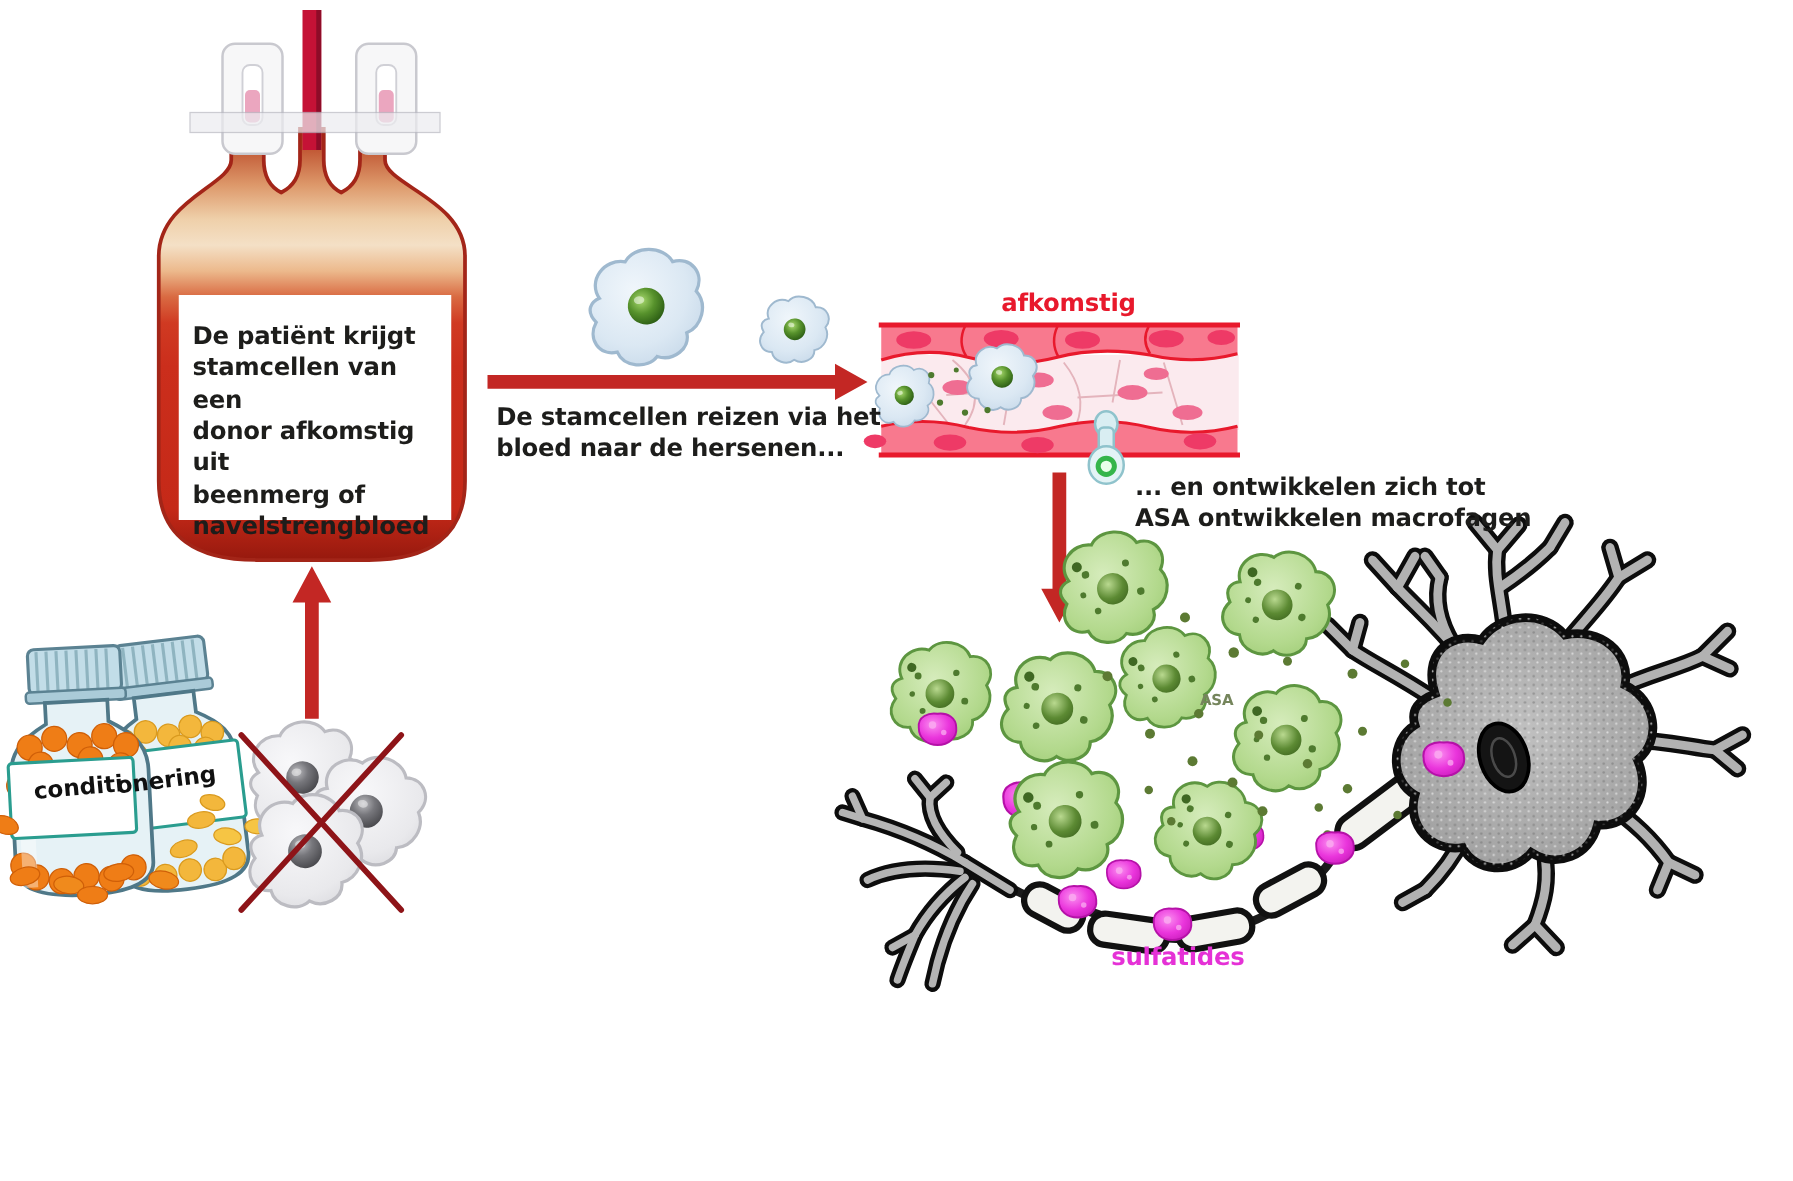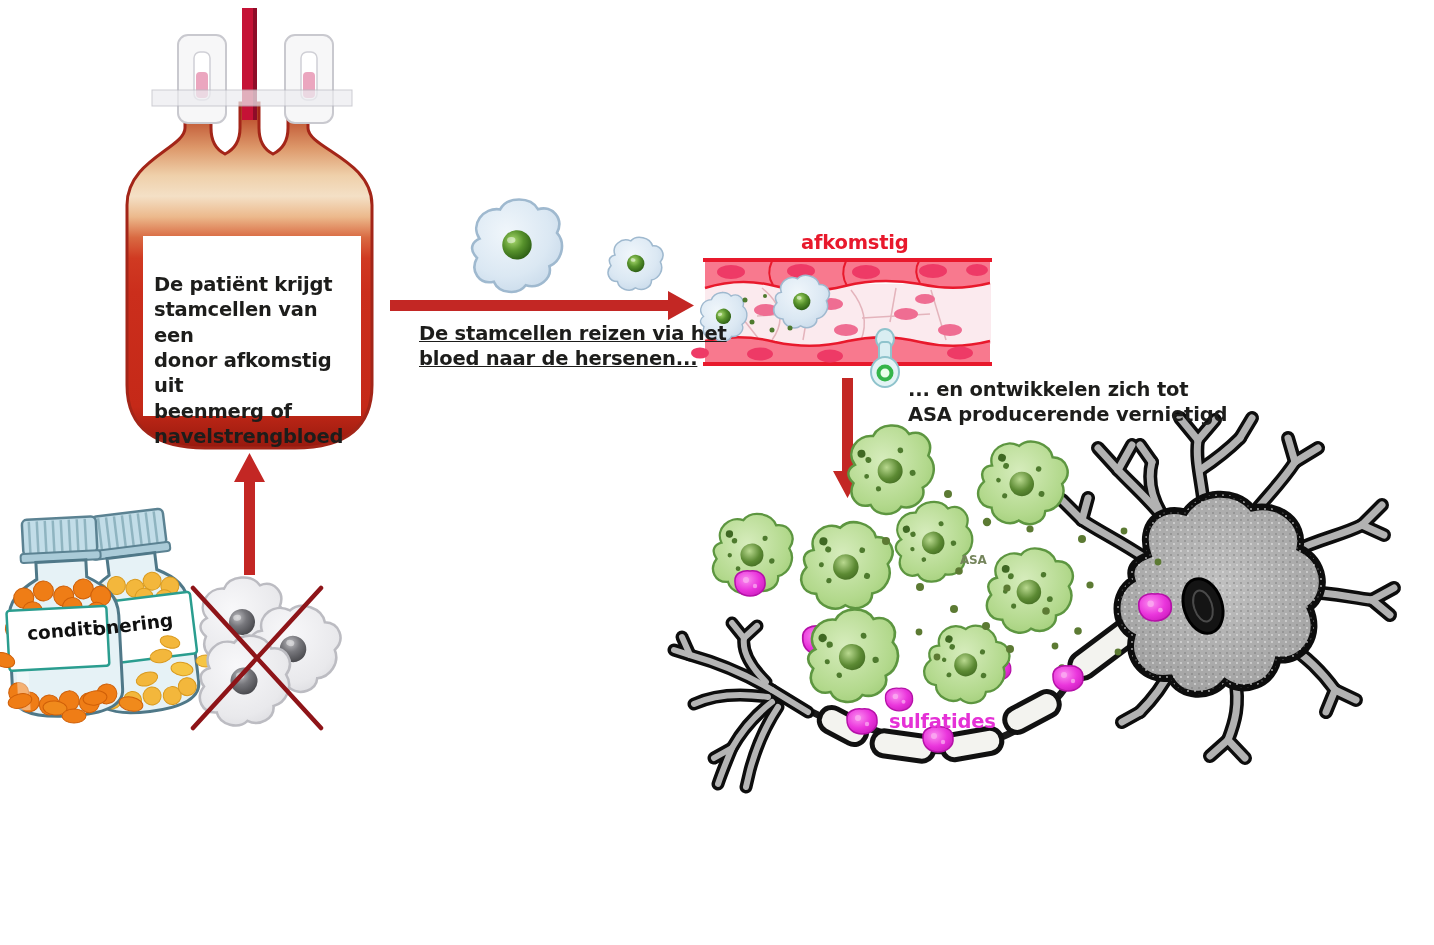--- a/index.html
+++ b/index.html
@@ -3,21 +3,21 @@
 <meta charset="utf-8">
 <style>
   html,body{margin:0;padding:0;background:#ffffff;}
   .canvas{position:relative;width:1434px;height:945px;background:#fff;overflow:hidden;
           font-family:"DejaVu Sans",sans-serif;}
   .art{position:absolute;left:0;top:0;}
   .lbl{position:absolute;font-weight:700;font-size:19.5px;line-height:1.3;color:#1d1d1b;
        white-space:pre-line;letter-spacing:-0.2px;}
   .lbl.red{color:#e8192c;}
   .lbl.olive{color:#75855c;}
-  .lbl.magenta{color:#e531d6;}
+  .lbl.magenta{color:#e531d6;margin-top:44px;}
   .lbl.bottle{font-size:18.5px;color:#101010;letter-spacing:0;}
 </style>
 </head>
 <body>
 
 <div class="canvas">
 
 <svg class="art" width="1434" height="945" viewBox="0 0 1434 945" xmlns="http://www.w3.org/2000/svg">
   <defs>
     <linearGradient id="bagGrad" gradientUnits="userSpaceOnUse" x1="0" y1="103" x2="0" y2="448">
@@ -436,33 +436,33 @@
   </g>
   <g>
     <use href="#sulf" transform="translate(862 722)"></use>
     <use href="#sulf" transform="translate(938 740)"></use>
     <use href="#sulf" transform="translate(1068 679)"></use>
     <use href="#sulf" transform="translate(1155 608) scale(1.08)"></use>
     <use href="#sulf" transform="translate(899 700) scale(0.9)"></use>
   </g>
 </svg>
 
-<div class="lbl" style="left:154px;top:256px;width:206px;margin-top:16px;">De patiënt krijgt
+<div class="lbl" style="left:154px;top:256px;width:206px;">De patiënt krijgt
 stamcellen van een
 donor afkomstig uit
 beenmerg of
 navelstrengbloed</div>
 
-<div class="lbl" style="left:419px;top:321px;text-decoration:underline;">De stamcellen reizen via het
+<div class="lbl" style="left:397px;top:321px;">De stamcellen reizen via het
 bloed naar de hersenen...</div>
 
 <div class="lbl red" style="left:801px;top:230px;">afkomstig</div>
 
 <div class="lbl" style="left:908px;top:377px;">... en ontwikkelen zich tot
-ASA producerende vernietigd</div>
+ASA ontwikkelen macrofagen</div>
 
 <div class="lbl olive" style="left:960px;top:553px;font-size:12px;">ASA</div>
 
 
 <div class="lbl magenta" style="left:889px;top:709px;">sulfatides</div>
 
 
 <div class="lbl bottle" style="left:27px;top:619px;transform:rotate(-5deg);">conditi</div>
 
 <div class="lbl bottle" style="left:93px;top:613px;transform:rotate(-7deg);">onering</div>

